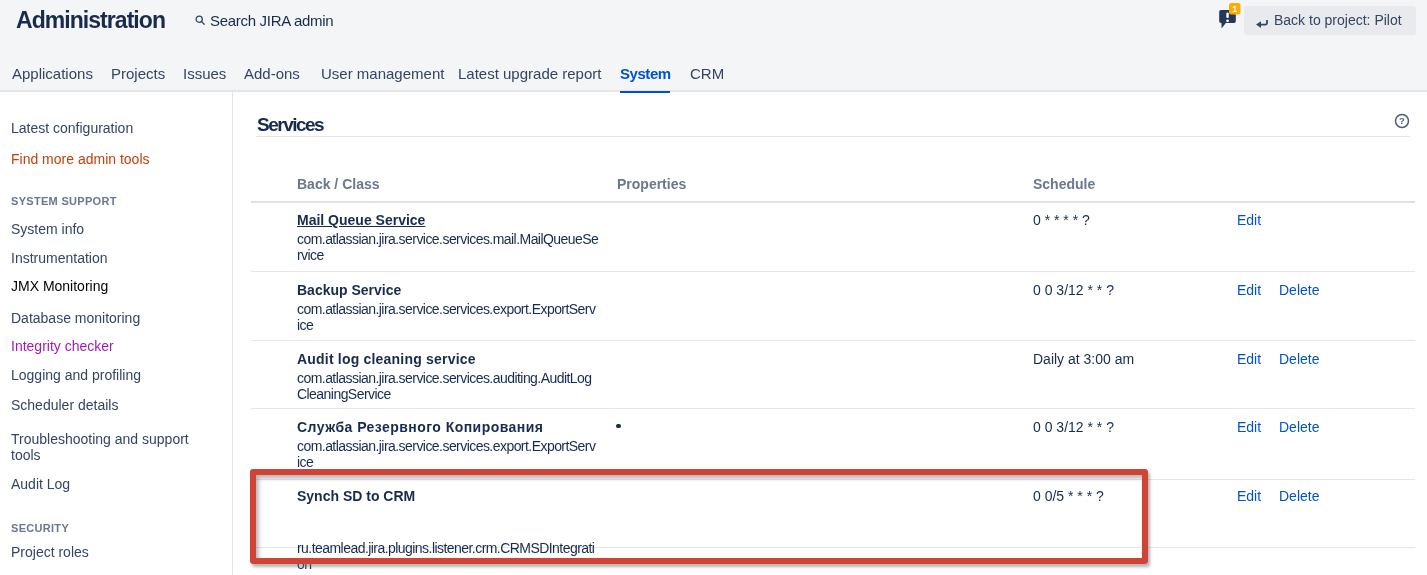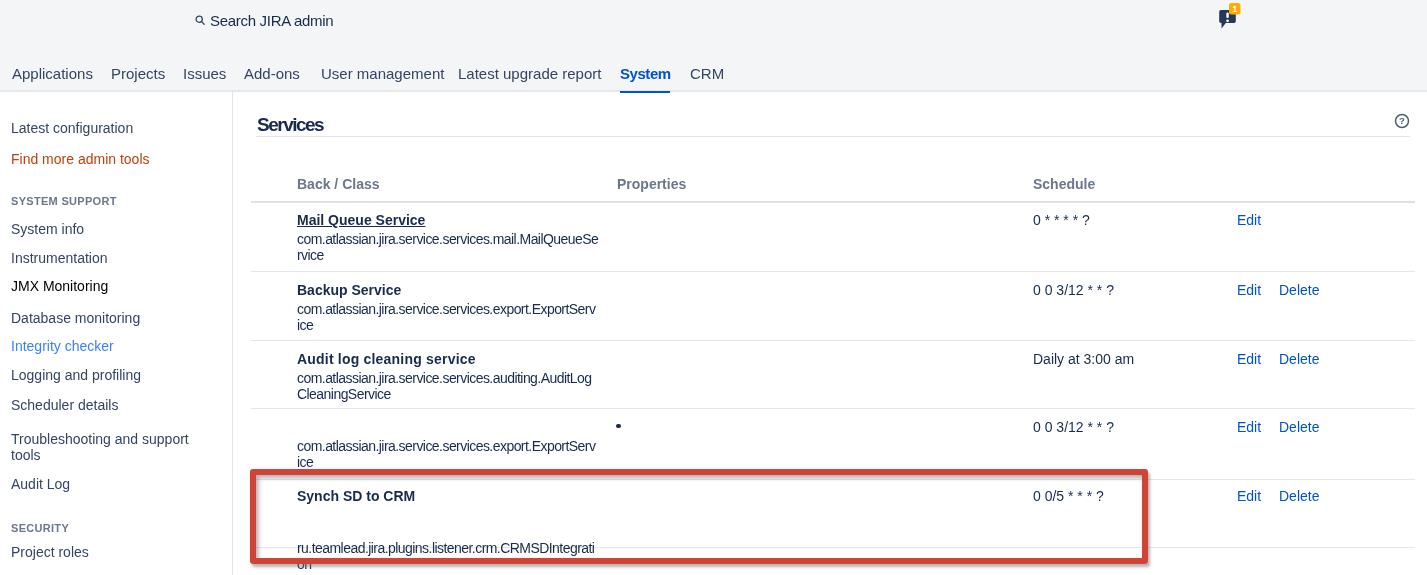--- a/index.html
+++ b/index.html
@@ -7,56 +7,64 @@
   #page { position:relative; width:1427px; height:575px; overflow:hidden; background:#fff; }
   .abs { position:absolute; }
   .nav { top:65px; font-size:15px; color:#344563; }
 </style>
 </head>
 <body>
 <div id="page">
 
   <div class="abs" style="left:0; top:0; width:1427px; height:90px; background:#F4F5F6;"></div>
 
+  <div class="abs" style="left:16px; top:7px; font-size:23px; font-weight:bold; letter-spacing:-0.95px; color:#172B4D;">Administration</div>
 
   <svg class="abs" style="left:195px; top:15px;" width="10" height="10" viewBox="0 0 10 10">
     <circle cx="4.2" cy="4.2" r="3.1" fill="none" stroke="#344563" stroke-width="1.3"></circle>
     <line x1="6.6" y1="6.6" x2="9.2" y2="9.2" stroke="#344563" stroke-width="1.3" stroke-linecap="round"></line>
   </svg>
   <div class="abs" style="left:210px; top:12px; font-size:15px; letter-spacing:-0.3px; color:#172B4D;">Search JIRA admin</div>
 
   <svg class="abs" style="left:1217px; top:2px;" width="26" height="28" viewBox="0 0 26 28">
     <path d="M4 8 h13 a1.8 1.8 0 0 1 1.8 1.8 v9.4 a1.8 1.8 0 0 1 -1.8 1.8 h-8.2 l-4.3 5.4 v-5.4 h-0.5 a1.8 1.8 0 0 1 -1.8 -1.8 v-9.4 A1.8 1.8 0 0 1 4 8 Z" fill="#253858"></path>
     <rect x="9.3" y="10.6" width="2.5" height="5.4" rx="1.2" fill="#fff"></rect>
     <circle cx="10.55" cy="18.8" r="1.4" fill="#fff"></circle>
     <rect x="12" y="1" width="11.5" height="11.5" rx="2.5" fill="#FFAB00"></rect>
     <text x="17.7" y="9.9" font-size="9" font-weight="bold" fill="#fff" text-anchor="middle" font-family="Liberation Sans">1</text>
   </svg>
 
+  <div class="abs" style="left:1244px; top:6px; width:172px; height:29px; background:#E8EAED; border-radius:3px;">
+    <svg class="abs" style="left:12px; top:14px;" width="12" height="9" viewBox="0 0 12 9">
+      <path d="M11 0 v3.1 a1.6 1.6 0 0 1 -1.6 1.6 H4.4" fill="none" stroke="#344563" stroke-width="1.8"></path>
+      <path d="M0 4.6 L5 1.2 v6.8 Z" fill="#344563"></path>
+    </svg>
+    <div class="abs" style="left:30px; top:6px; font-size:14px; color:#344563;">Back to project: Pilot</div>
+  </div>
 
   <div class="abs" style="left:0; top:89.5px; width:1427px; height:2px; background:#E5E7EB;"></div>
   <div class="abs nav" style="left:12px;">Applications</div>
   <div class="abs nav" style="left:111px;">Projects</div>
   <div class="abs nav" style="left:183px;">Issues</div>
   <div class="abs nav" style="left:244px;">Add-ons</div>
   <div class="abs nav" style="left:321px;">User management</div>
   <div class="abs nav" style="left:458px;">Latest upgrade report</div>
   <div class="abs nav" style="left:620px; color:#0052CC; font-weight:bold; letter-spacing:-0.45px;">System</div>
   <div class="abs nav" style="left:690px;">CRM</div>
   <div class="abs" id="sysUnderline" style="left:620px; top:90.5px; width:50px; height:2.7px; background:#0052CC;"></div>
 
   <div class="abs" style="left:232px; top:90px; width:1px; height:485px; background:#E2E4E8;"></div>
   <div class="abs" style="left:11px; top:120px; font-size:14px; color:#344563;">Latest configuration</div>
   <div class="abs" style="left:11px; top:150.5px; font-size:14px; color:#c2410c;">Find more admin tools</div>
   <div class="abs" style="left:11px; top:195px; font-size:11px; font-weight:bold; color:#6B778C; letter-spacing:0.3px;">SYSTEM SUPPORT</div>
   <div class="abs" style="left:11px; top:221px; font-size:14px; color:#344563;">System info</div>
   <div class="abs" style="left:11px; top:249.5px; font-size:14px; color:#344563;">Instrumentation</div>
   <div class="abs" style="left:11px; top:278px; font-size:14px; color:#000000;">JMX Monitoring</div>
   <div class="abs" style="left:11px; top:309.5px; font-size:14px; color:#344563;">Database monitoring</div>
-  <div class="abs" style="left:11px; top:338px; font-size:14px; color:#3b82f6;">Integrity checker</div>
+  <div class="abs" style="left:11px; top:338px; font-size:14px; color:#a21caf;">Integrity checker</div>
   <div class="abs" style="left:11px; top:367px; font-size:14px; color:#344563;">Logging and profiling</div>
   <div class="abs" style="left:11px; top:397px; font-size:14px; color:#344563;">Scheduler details</div>
   <div class="abs" style="left:11px; top:430.5px; width:200px; font-size:14px; line-height:16px; color:#344563;">Troubleshooting and support tools</div>
   <div class="abs" style="left:11px; top:475.5px; font-size:14px; color:#344563;">Audit Log</div>
   <div class="abs" style="left:11px; top:521.5px; font-size:11px; font-weight:bold; color:#6B778C; letter-spacing:0.3px;">SECURITY</div>
   <div class="abs" style="left:11px; top:543.5px; font-size:14px; color:#344563;">Project roles</div>
 
   <div class="abs" style="left:257px; top:114px; font-size:19px; font-weight:bold; letter-spacing:-1.5px; color:#172B4D;">Services</div>
   <div class="abs" style="left:256px; top:136px; width:1154px; height:1px; background:#E2E4E8;"></div>
 
@@ -86,20 +94,21 @@
   <div class="abs" style="left:1033px; top:281.5px; font-size:14px; color:#172B4D;">0 0 3/12 * * ?</div>
   <div class="abs" style="left:1237px; top:281.5px; font-size:14px; color:#0052CC;">Edit</div>
   <div class="abs" style="left:1279px; top:281.5px; font-size:14px; color:#0052CC;">Delete</div>
 
   <div class="abs" style="left:297px; top:350.5px; font-size:14px; font-weight:bold; letter-spacing:0.2px; color:#172B4D;">Audit log cleaning service</div>
   <div class="abs" style="left:297px; top:369.5px; font-size:14px; line-height:16px; letter-spacing:-0.55px; color:#172B4D;">com.atlassian.jira.service.services.auditing.AuditLog<br>CleaningService</div>
   <div class="abs" style="left:1033px; top:350.5px; font-size:14px; color:#172B4D;">Daily at 3:00 am</div>
   <div class="abs" style="left:1237px; top:350.5px; font-size:14px; color:#0052CC;">Edit</div>
   <div class="abs" style="left:1279px; top:350.5px; font-size:14px; color:#0052CC;">Delete</div>
 
+  <div class="abs" style="left:297px; top:418.5px; font-size:14px; font-weight:bold; letter-spacing:0.45px; color:#172B4D;">Служба Резервного Копирования</div>
   <div class="abs" style="left:297px; top:437.5px; font-size:14px; line-height:16px; letter-spacing:-0.55px; color:#172B4D;">com.atlassian.jira.service.services.export.ExportServ<br>ice</div>
   <div class="abs" style="left:616px; top:423.5px; width:4.6px; height:4.6px; border-radius:50%; background:#172B4D;"></div>
   <div class="abs" style="left:1033px; top:418.5px; font-size:14px; color:#172B4D;">0 0 3/12 * * ?</div>
   <div class="abs" style="left:1237px; top:418.5px; font-size:14px; color:#0052CC;">Edit</div>
   <div class="abs" style="left:1279px; top:418.5px; font-size:14px; color:#0052CC;">Delete</div>
 
   <div class="abs" style="left:297px; top:487.5px; font-size:14px; font-weight:bold; color:#172B4D;">Synch SD to CRM</div>
   <div class="abs" style="left:297px; top:506.5px; font-size:14px; line-height:16px; letter-spacing:-0.55px; color:#172B4D;margin-top:33px;">ru.teamlead.jira.plugins.listener.crm.CRMSDIntegrati<br>on</div>
   <div class="abs" style="left:1033px; top:487.5px; font-size:14px; color:#172B4D;">0 0/5 * * * ?</div>
   <div class="abs" style="left:1237px; top:487.5px; font-size:14px; color:#0052CC;">Edit</div>

